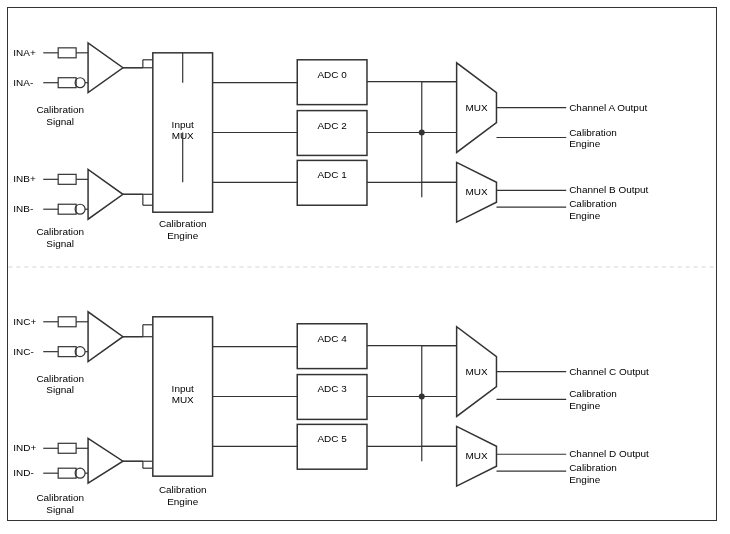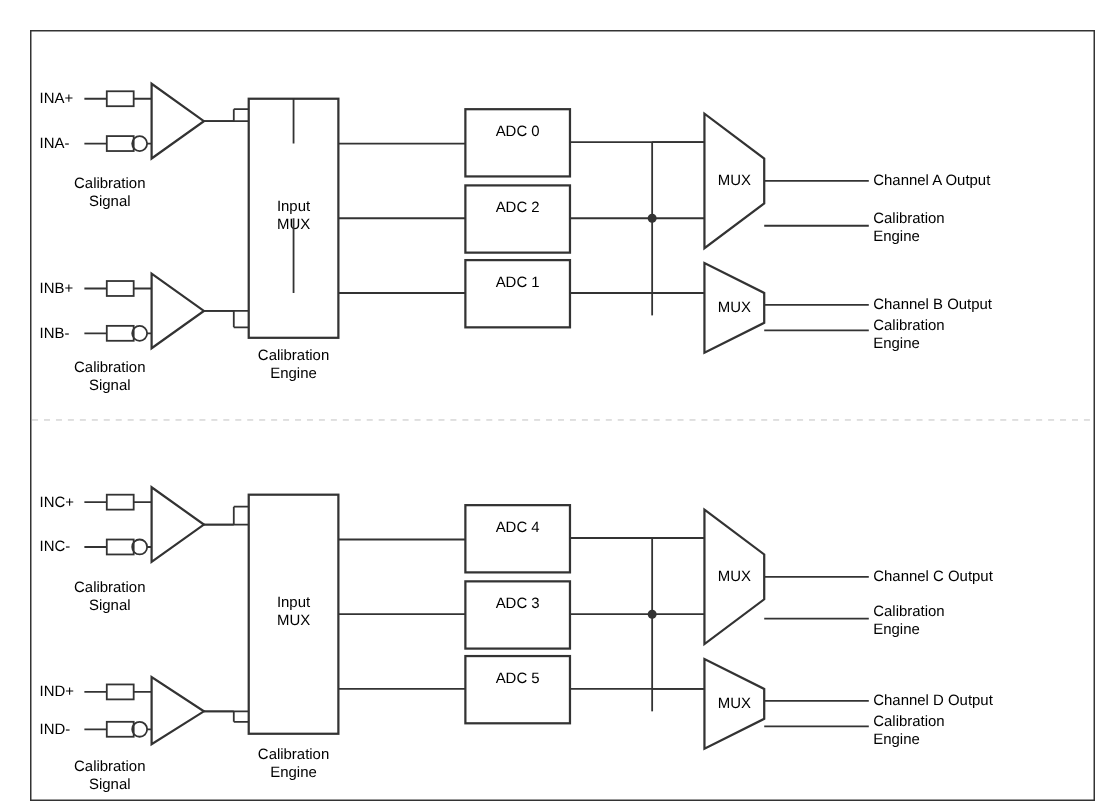--- a/index.html
+++ b/index.html
@@ -9,21 +9,21 @@
       font-size: 11px;
       width: 730px;
       height: 534px;
       overflow: hidden;
     }
     .diagram-container {
       position: relative;
       width: 710px;
       height: 514px;
       border: 1.5px solid #333;
-      margin: 20px;
+      margin: 7px;
       background: #fff;
       text-decoration: underline;
     }
     svg {
       position: absolute;
       top: 0; left: 0;
       width: 100%;
       height: 100%;
     }
   </style>

